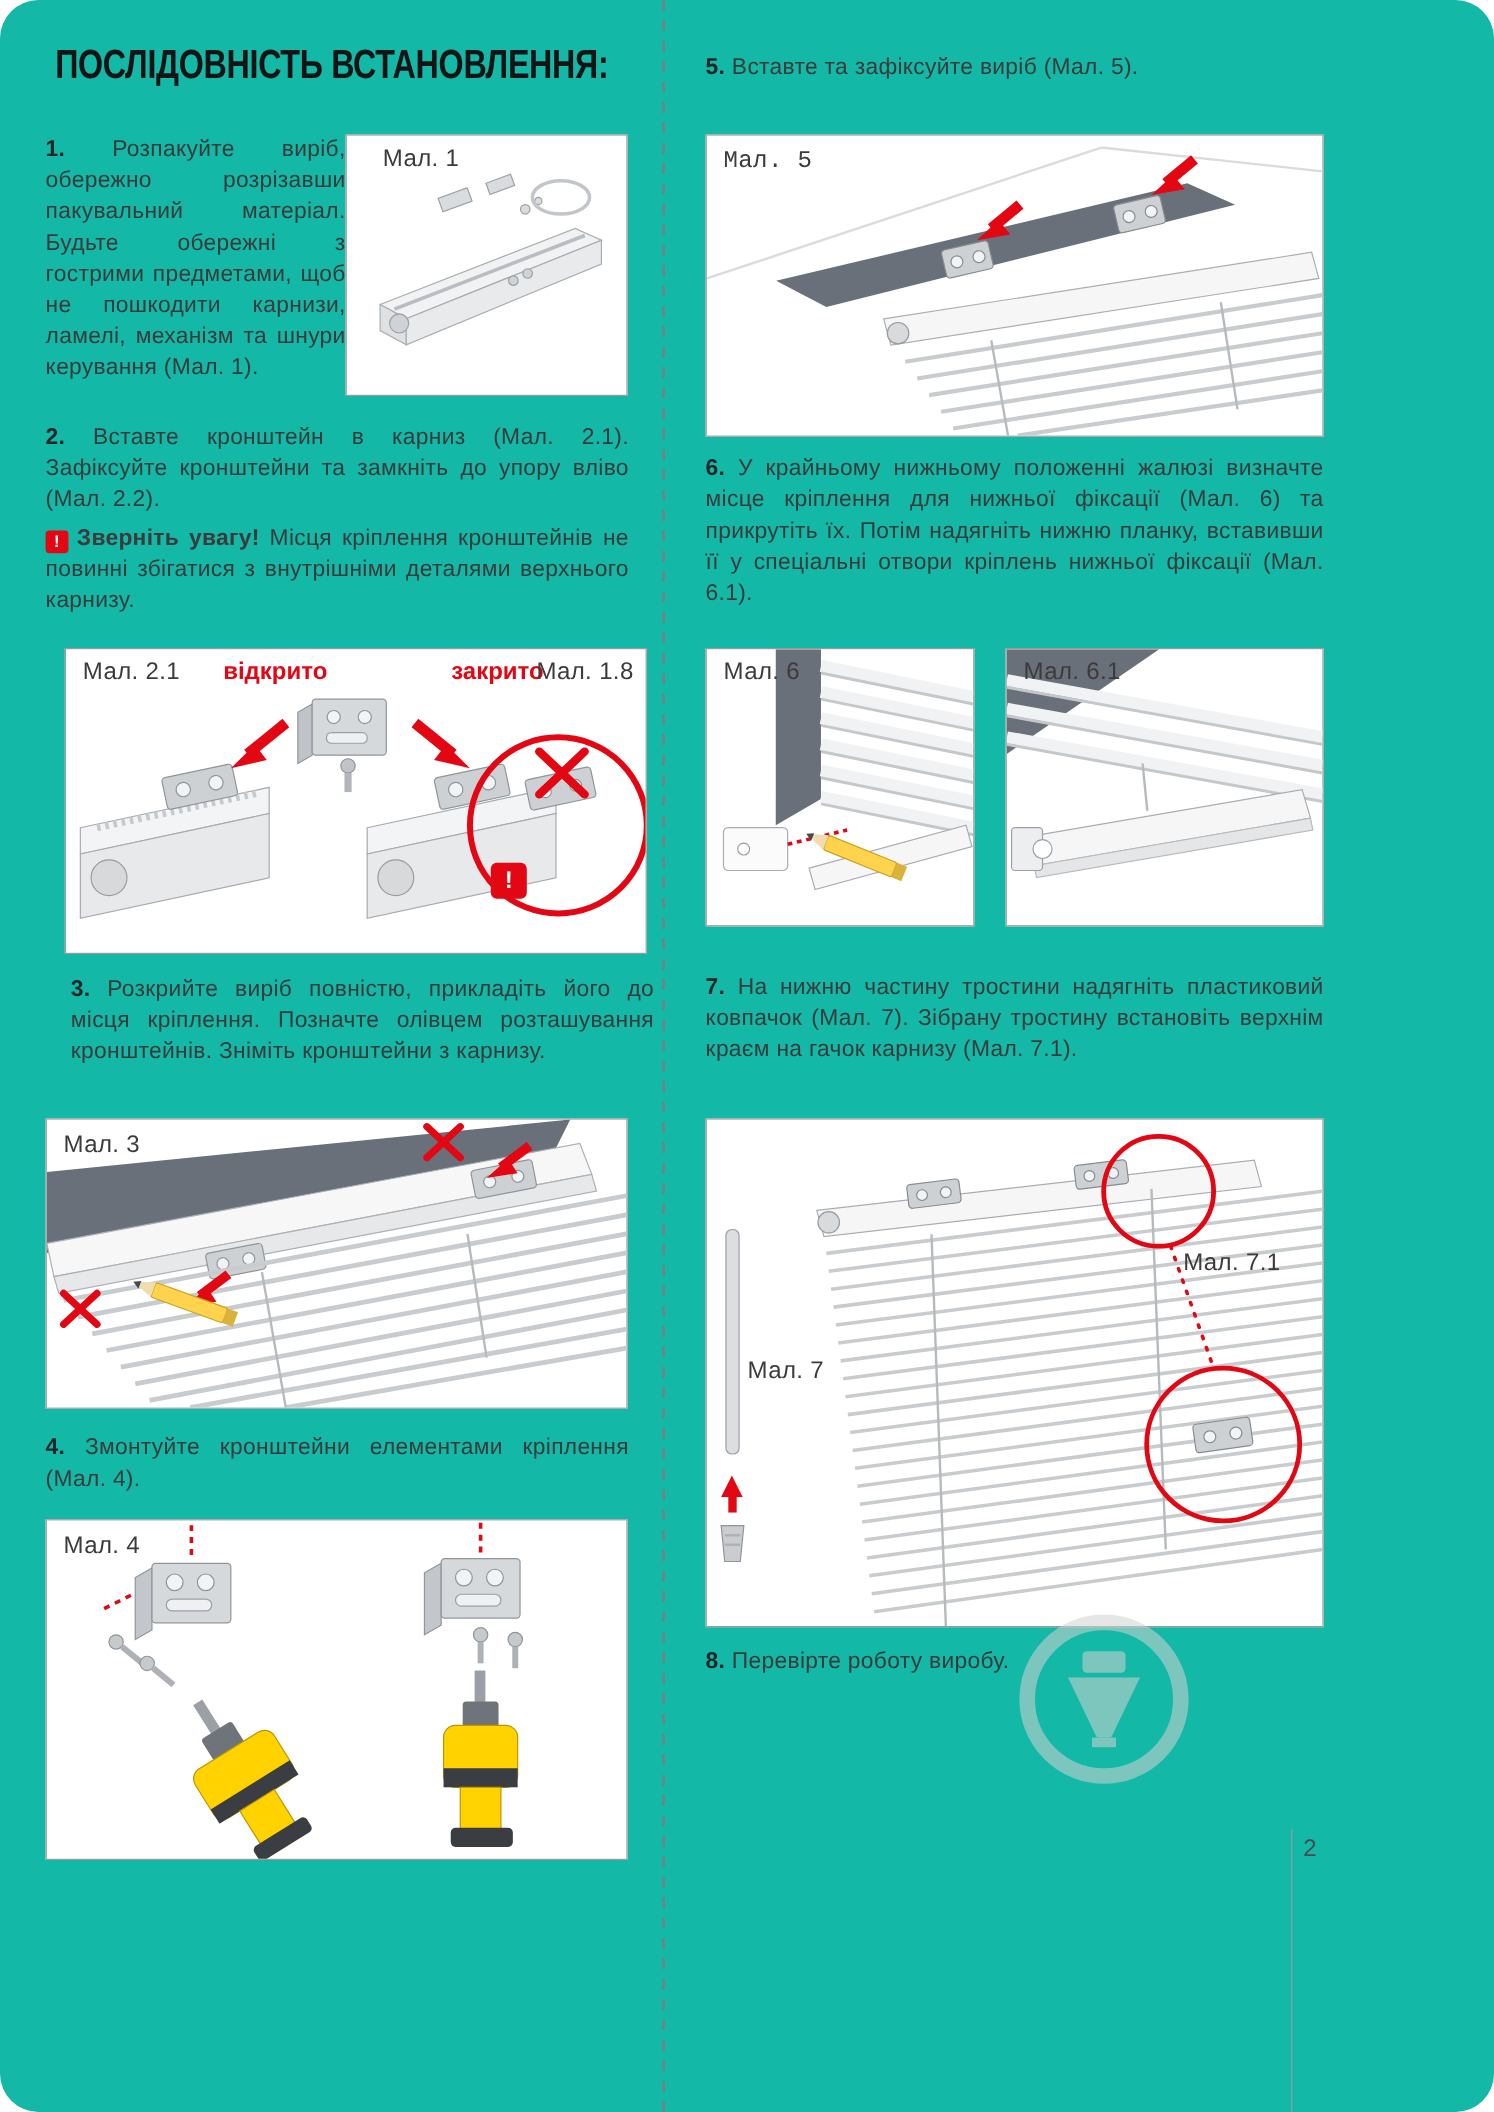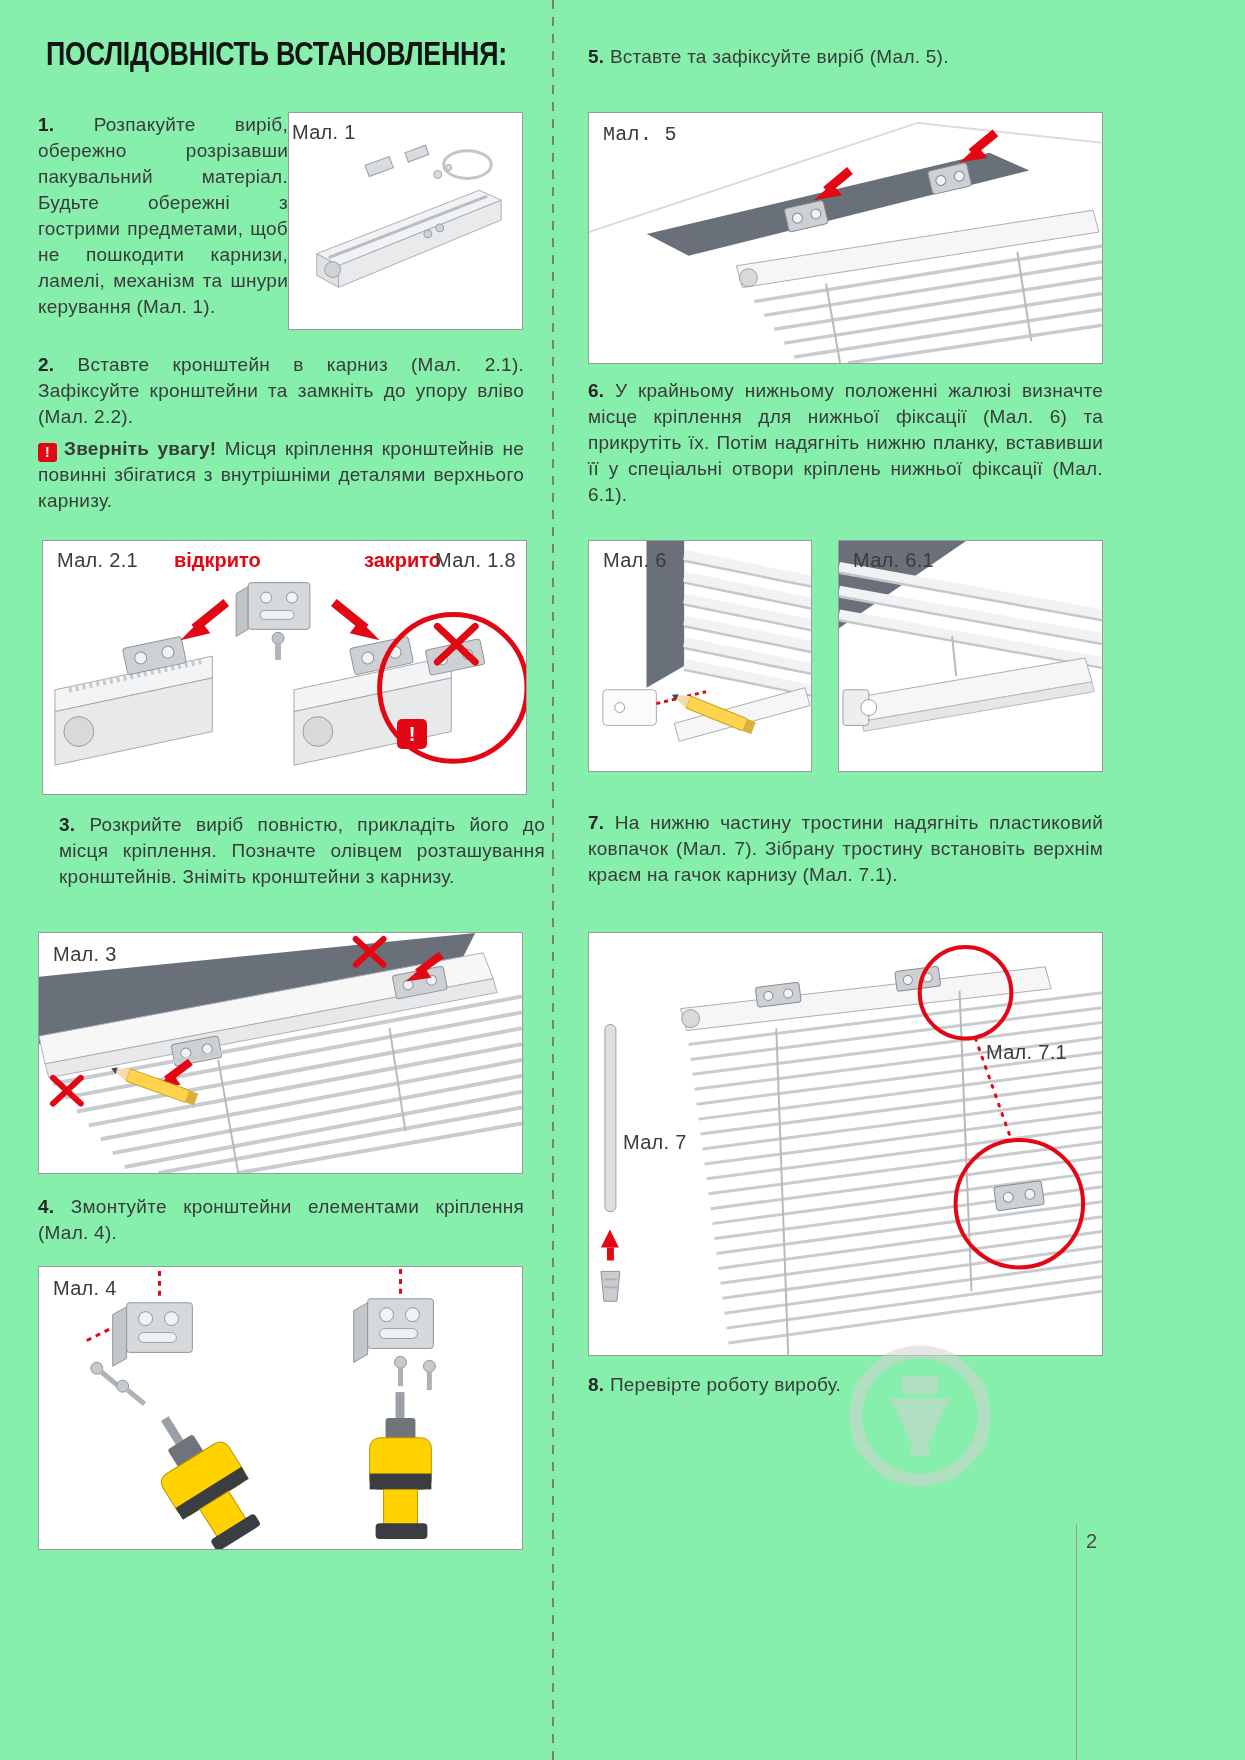--- a/index.html
+++ b/index.html
@@ -1,19 +1,19 @@
 <!DOCTYPE html>
 <html><head>
 <meta charset="utf-8">
 <style>
   * { margin:0; padding:0; box-sizing:border-box; }
   html,body { background:#ffffff; }
   .page {
-    position:relative; width:1245px; height:1760px; background:#86efac;
-    font-family:"Liberation Sans","DejaVu Sans",sans-serif; color:#3b3b3b; overflow:hidden;
+    position:relative; width:1245px; height:1760px; background:#14b8a6;
+    font-family:"Liberation Sans","DejaVu Sans",sans-serif; color:#3b3b3b; overflow:hidden;border-radius:32px;
   }
   .divider {
     position:absolute; left:552px; top:0; width:2px; height:1760px;
     background:repeating-linear-gradient(to bottom,#7d7d7d 0 9px,transparent 9px 17px);
   }
   .title {
     position:absolute; left:46px; top:34px; font-size:32px; font-weight:800; color:#141414;
     letter-spacing:-0.3px; transform:scale(0.84,1.06); transform-origin:left top; white-space:nowrap;
   }
   .step { position:absolute; font-size:19px; line-height:1.37; text-align:justify; letter-spacing:.25px; color:#3b3b3b; }
@@ -59,29 +59,29 @@
       </g>
       <ellipse cx="180" cy="52" rx="24" ry="14" fill="none" stroke="#c2c6ca" stroke-width="3"></ellipse>
       <polygon points="28,142 192,78 214,88 50,154" fill="#f1f2f3" stroke="#a9adb2"></polygon>
       <polygon points="28,142 50,154 50,176 28,164" fill="#dfe1e3" stroke="#a9adb2"></polygon>
       <polygon points="50,154 214,88 214,108 50,176" fill="#e8eaec" stroke="#a9adb2"></polygon>
       <line x1="40" y1="146" x2="200" y2="84" stroke="#b9bdc2" stroke-width="3"></line>
       <circle cx="44" cy="158" r="8" fill="#cfd3d7" stroke="#9aa0a6"></circle>
       <circle cx="140" cy="122" r="4" fill="#cfd3d7" stroke="#9aa0a6"></circle>
       <circle cx="152" cy="116" r="4" fill="#cfd3d7" stroke="#9aa0a6"></circle>
     </svg>
-    <span class="fig-label" style="left:3px; top:8px;text-align:right;">Мал. 1</span>
+    <span class="fig-label" style="left:30px; top:8px;text-align:right;">Мал. 1</span>
   </div>
 
   <div class="step" style="left:38px; top:352px; width:486px;">
     <p><span class="num">2.</span> <span>Вставте кронштейн в карниз (Мал. 2.1). Зафіксуйте кронштейни та замкніть до упору вліво (Мал. 2.2).</span></p>
     <p><span class="warn-icon">!</span><span class="warn-bold">Зверніть увагу!</span> <span>Місця кріплення кронштейнів не повинні збігатися з внутрішніми деталями верхнього карнизу.</span></p>
   </div>
 
-  <div class="fig" style="left:42px; top:540px; width:485px; height:255px;">
+  <div class="fig" style="left:54px; top:540px; width:485px; height:255px;">
     <svg viewBox="0 0 485 255" preserveAspectRatio="none">
 
       <polygon points="12,150 170,116 170,138 12,172" fill="#f3f4f5" stroke="#a6aaae"></polygon>
       <polygon points="12,172 170,138 170,192 12,226" fill="#e8e9eb" stroke="#a6aaae"></polygon>
       <line x1="26" y1="150" x2="160" y2="121" stroke="#c7cacd" stroke-width="6" stroke-dasharray="3 4"></line>
       <circle cx="36" cy="192" r="15" fill="#d7d9db" stroke="#989da2"></circle>
       <g transform="rotate(-12 112 116)">
         <rect x="82" y="102" width="60" height="27" rx="3" fill="#ced1d4" stroke="#8f959b"></rect>
         <circle cx="98" cy="115" r="6" fill="#f2f3f4" stroke="#8f959b"></circle>
         <circle cx="126" cy="115" r="6" fill="#f2f3f4" stroke="#8f959b"></circle>

